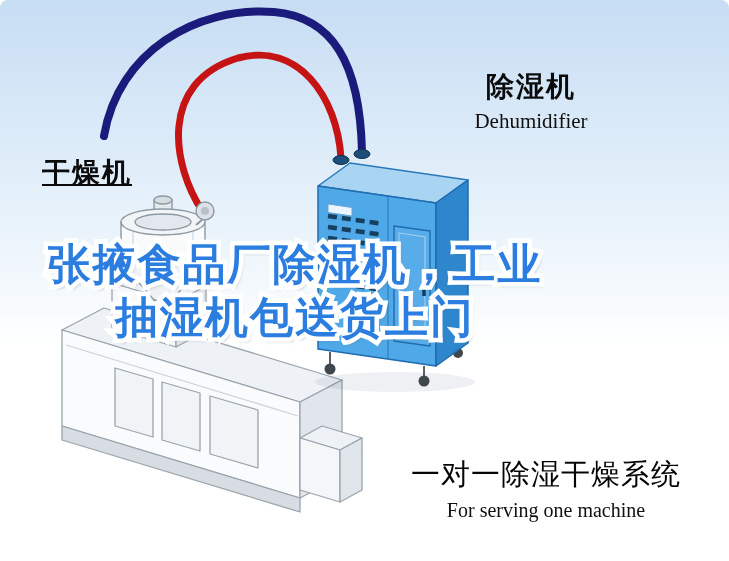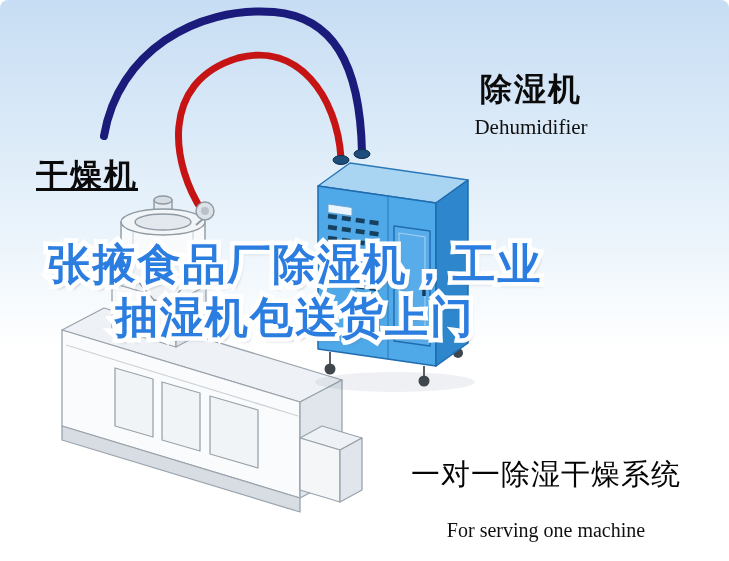--- a/index.html
+++ b/index.html
@@ -8,21 +8,21 @@
 
   .scene {
     position:relative; width:729px; height:561px; overflow:hidden;
     border-radius:8px;
     background:linear-gradient(180deg,#c7ddf3 0%, #d6e7f7 18%, #e9f3fb 40%, #ffffff 62%, #ffffff 100%);
   }
   .scene > svg { position:absolute; left:0; top:0; }
 
   .machine-label { position:absolute; text-align:center; color:#0b0b0b; }
   .machine-label .cn {
-    font-size:32px; font-weight:bold; letter-spacing:2px;
+    font-size:28px; font-weight:bold; letter-spacing:2px;
     font-family:"DejaVu Sans","Liberation Sans",sans-serif;
   }
   .machine-label .en {
     font-size:21px; margin-top:3px; color:#101010;
     font-family:"Liberation Serif","DejaVu Serif",serif;
   }
   #hopper-label { left:22px; top:154px; width:130px;text-decoration:underline; }
   #dehum-label  { left:451px; top:68px; width:160px; }
 
   .headline {
@@ -37,21 +37,21 @@
     text-shadow:3px 4px 3px rgba(110,110,110,0.45);
   }
   .headline .fill { color:#2b7de0; }
 
   .footer-note { position:absolute; left:396px; top:455px; width:300px; text-align:center; }
   .footer-note .cn {
     font-size:29px; font-weight:normal; color:#050505; letter-spacing:1px;
     font-family:"DejaVu Sans","Liberation Sans",sans-serif;
   }
   .footer-note .en {
-    font-size:20px; margin-top:24px; color:#101010;
+    font-size:20px; margin-top:4px; color:#101010;
     font-family:"Liberation Serif","DejaVu Serif",serif;
   }
 </style>
 </head>
 <body>
 
 <div class="scene">
 
   <svg width="729" height="561" viewBox="0 0 729 561">
 

